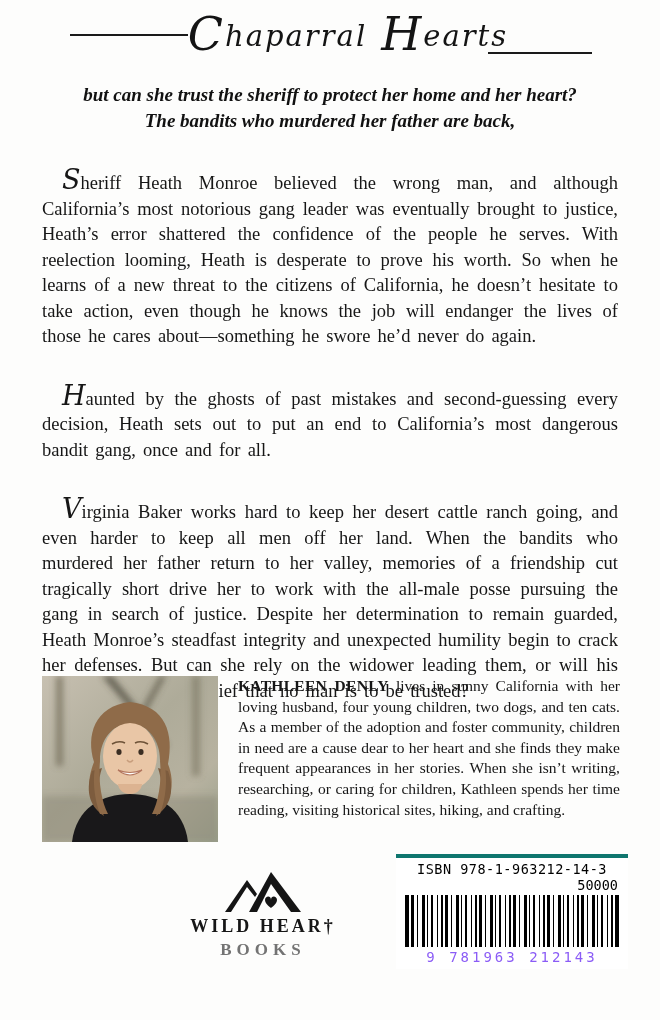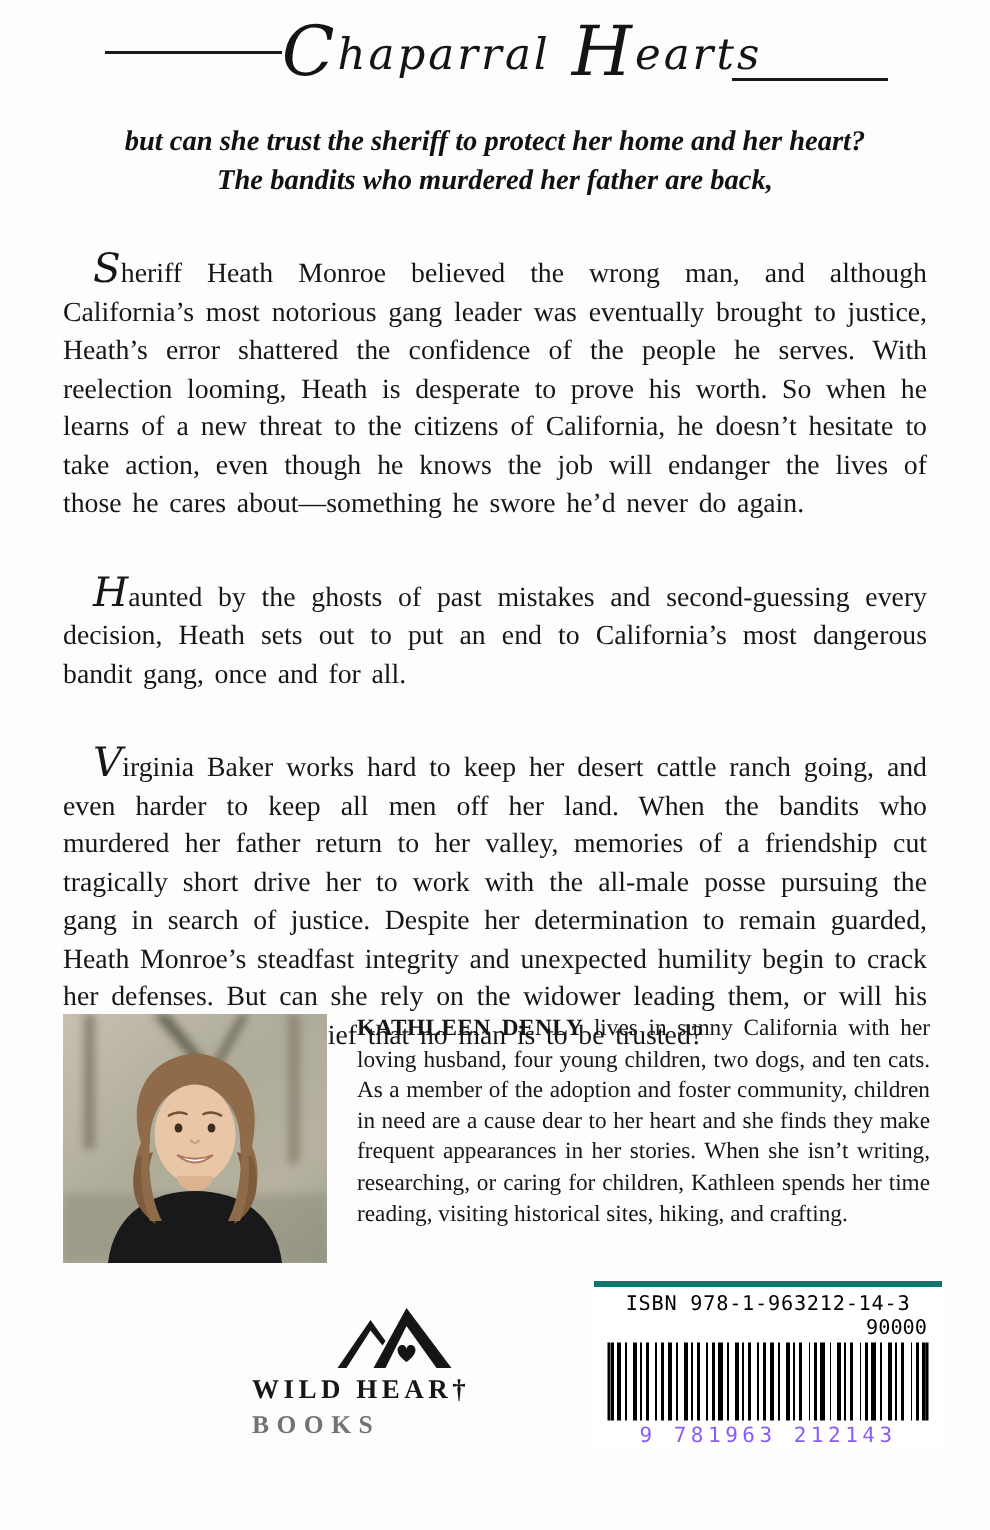--- a/index.html
+++ b/index.html
@@ -103,20 +103,21 @@
     color: #161616;
   }
   .bio-text strong { font-weight: bold; letter-spacing: 0.3px; }
 
   
   .publisher {
     position: absolute;
     left: 168px;
     top: 870px;
     width: 190px;
+    text-align: center;
   }
   .publisher svg { display: block; margin: 0 auto 2px auto; }
   .pub-name {
     font-family: "Liberation Serif", serif;
     font-size: 18px;
     font-weight: bold;
     letter-spacing: 3px;
     color: #161616;
     white-space: nowrap;
   }
@@ -252,18 +253,18 @@
       <path d="M4 42 L26 10 L36 24 L34 27 L26 17 L10 42 Z" fill="#151515"></path>
       <path d="M28 42 L50 2 L80 42 L70 42 L50 14 L36 42 Z" fill="#151515"></path>
       <path d="M44 30 C44 26 50 25 50 30 C50 25 56 26 56 30 C56 34 50 38 50 38 C50 38 44 34 44 30 Z" fill="#151515"></path>
     </svg>
     <div class="pub-name">WILD HEAR†</div>
     <div class="pub-books">BOOKS</div>
   </div>
 
   <div class="barcode">
     <div class="isbn-line">ISBN 978-1-963212-14-3</div>
-    <div class="price-line">90000</div>
+    <div class="price-line">50000</div>
     <div class="bars"></div>
     <div class="digits-line">9 781963 212143</div>
   </div>
 
 </div>
 
 </body></html>

